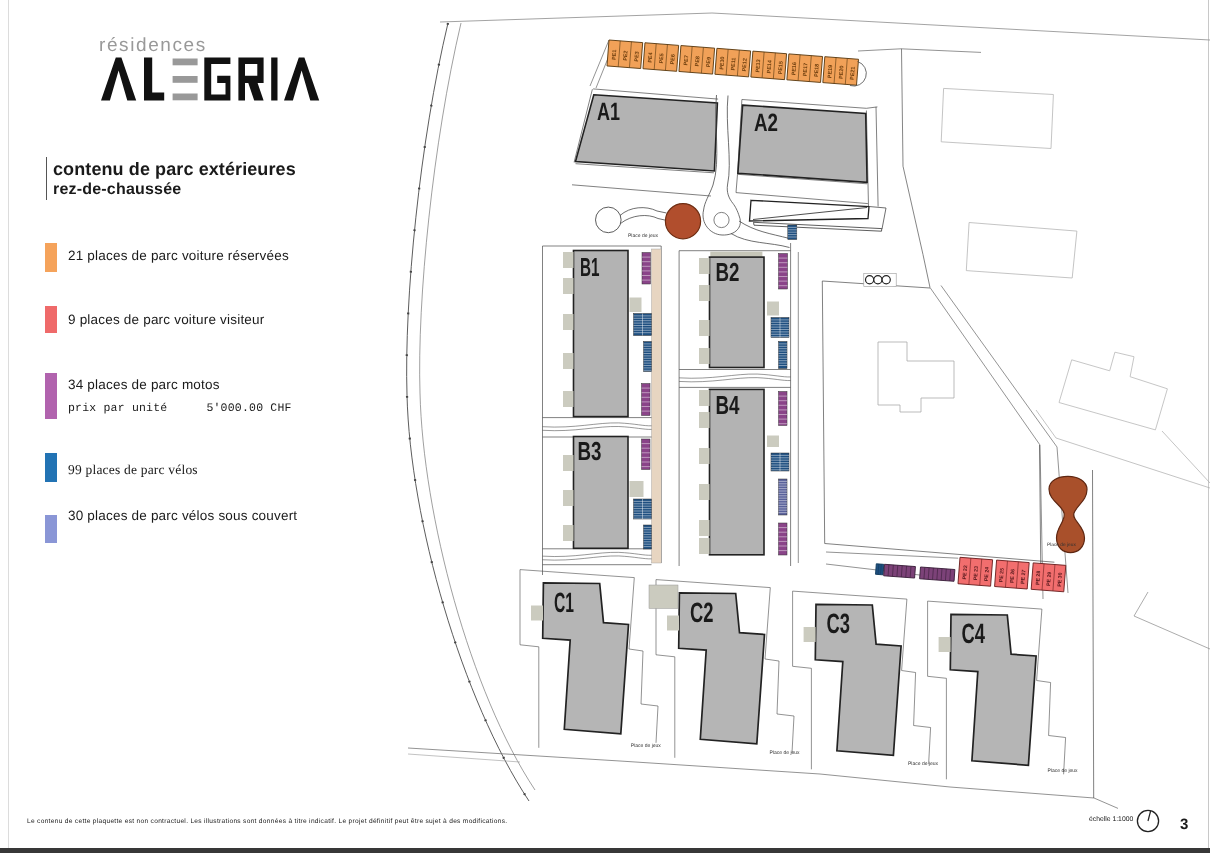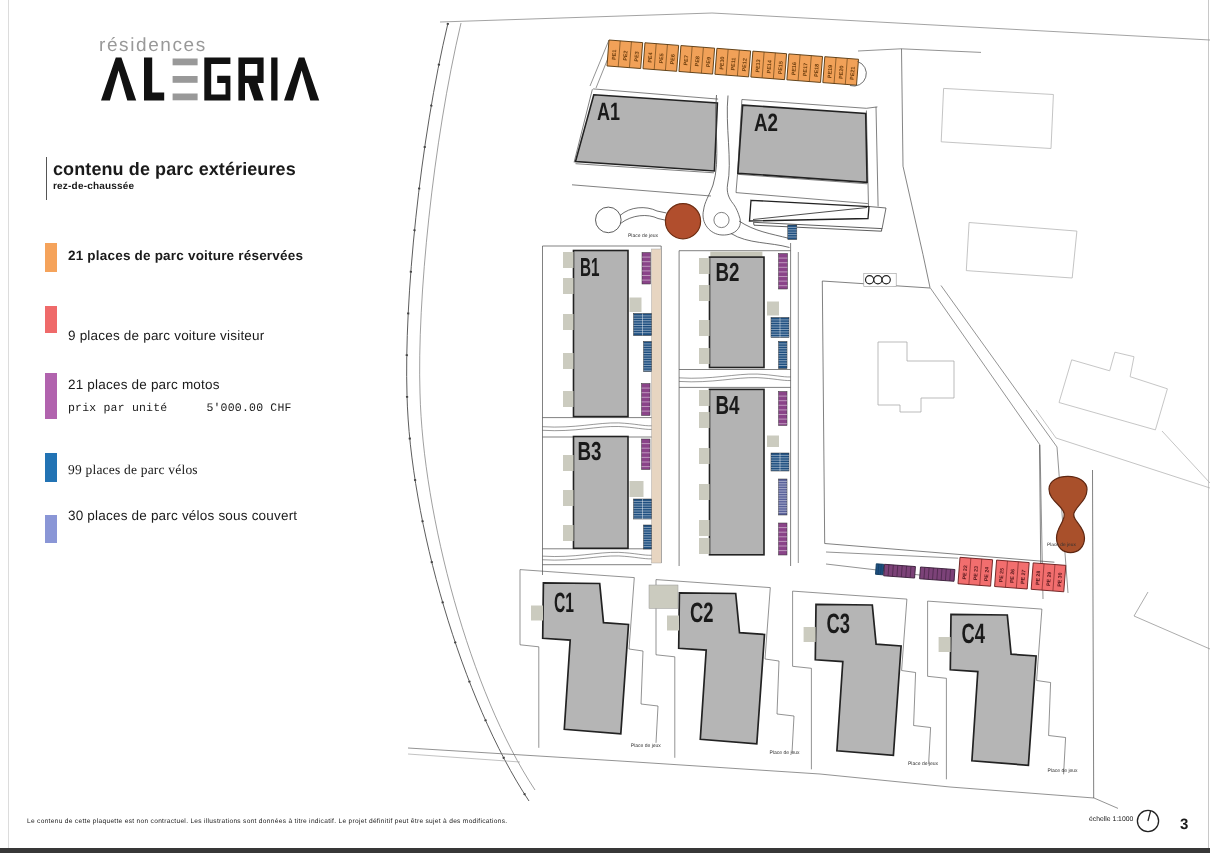--- a/index.html
+++ b/index.html
@@ -31,33 +31,33 @@
 
 <rect x="271.2" y="57.5" width="6.3" height="43" fill="#111"></rect>
 
 <path d="M284,100.5 L298.8,57.5 L304.4,57.5 L319.2,100.5 L310.3,100.5 L301.6,70.5 L292.9,100.5 Z" fill="#111"></path>
 </svg>
 
 <div style="position:absolute;left:45.5px;top:157px;width:1.4px;height:43px;background:#555;"></div>
 
 <div style="position:absolute;left:53px;top:159px;font-size:18px;font-weight:bold;letter-spacing:0.1px;">contenu de parc extérieures</div>
 
-<div style="position:absolute;left:53px;top:181px;font-size:10px;font-weight:bold;letter-spacing:0.2px;">rez-de-chaussée</div>
+<div style="position:absolute;left:53px;top:181px;font-size:16px;font-weight:bold;letter-spacing:0.2px;">rez-de-chaussée</div>
 
 <div class="sw" style="top:242.5px;height:29px;background:#F5A35B;"></div>
 
-<div class="leg" style="top:248px;font-weight:bold;">21 places de parc voiture réservées</div>
+<div class="leg" style="top:248px;">21 places de parc voiture réservées</div>
 
 <div class="sw" style="top:306px;height:27px;background:#EF6A6A;"></div>
 
-<div class="leg" style="top:328px;text-align:center;">9 places de parc voiture visiteur</div>
+<div class="leg" style="top:312px;text-align:center;">9 places de parc voiture visiteur</div>
 
 <div class="sw" style="top:372.5px;height:46px;background:#B163AE;"></div>
 
-<div class="leg" style="top:377px;">21 places de parc motos</div>
+<div class="leg" style="top:377px;">34 places de parc motos</div>
 
 <div class="leg" style="top:402px;font-size:11.5px;font-family:Liberation Mono, monospace;">prix par unité<span style="display:inline-block;width:39px;"></span>5'000.00 CHF</div>
 
 <div class="sw" style="top:452.5px;height:29.5px;background:#2273B4;"></div>
 
 <div class="leg" style="top:462px;font-family:Liberation Serif, serif;">99 places de parc vélos</div>
 
 <div class="sw" style="top:515px;height:28px;background:#8A96D6;"></div>
 
 <div class="leg" style="top:508px;">30 places de parc vélos sous couvert</div>

